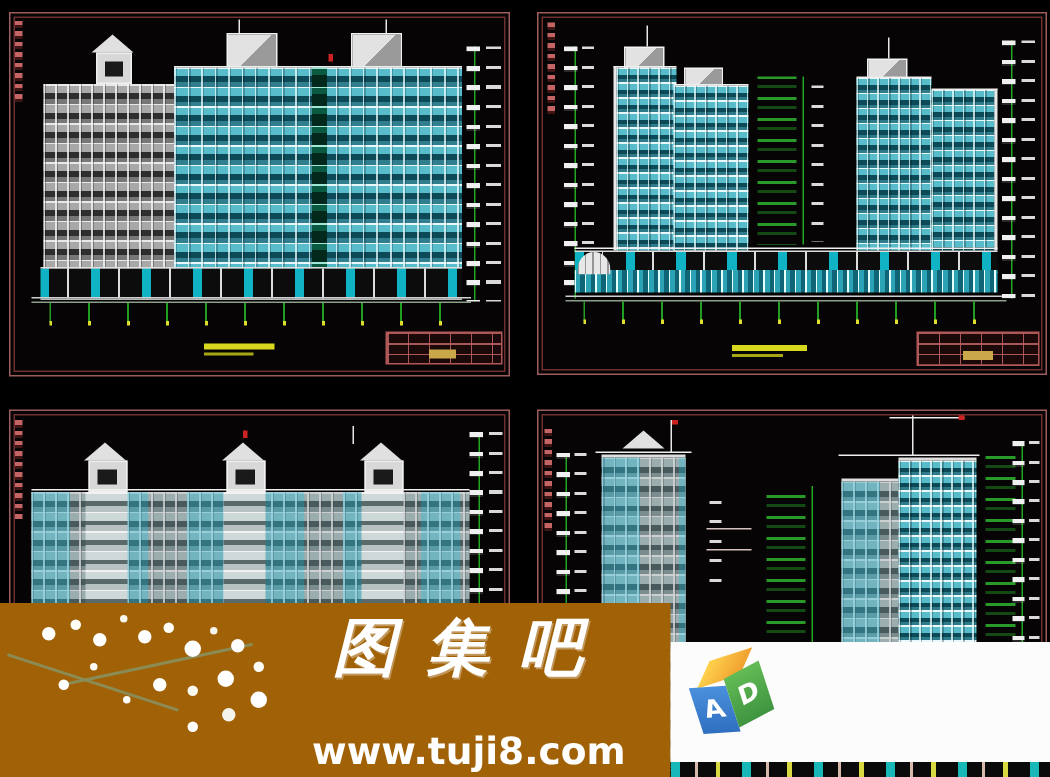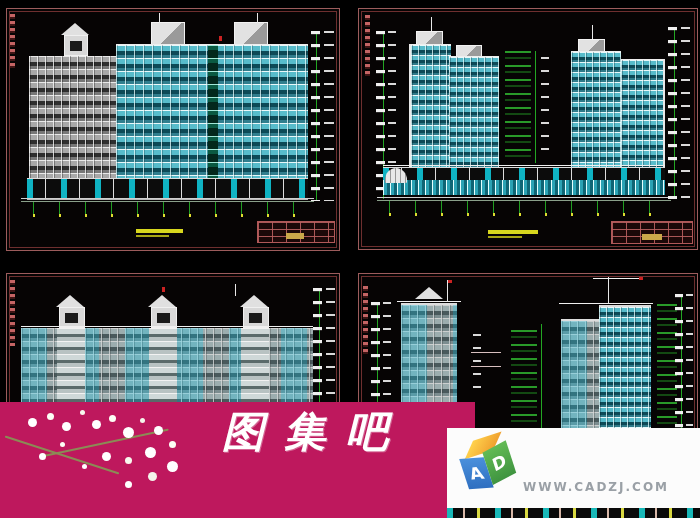--- a/index.html
+++ b/index.html
@@ -49,21 +49,21 @@
   .roofBox{background:linear-gradient(135deg,#e2e2e2 55%,#9a9a9a 55%);border:1px solid #f2f2f2;}
   .antenna{width:0;border-left:1px solid #e8e8e8;}
   .flagRed{background:#c22;}
 
   .pavRoof{width:0;height:0;border-left:14px solid transparent;border-right:14px solid transparent;border-bottom:12px solid #e0e0e0;}
   .pavBody{background:linear-gradient(#1a1a1a,#1a1a1a) 50% 60%/55% 55% no-repeat,#d8d8d8;border:1px solid #f0f0f0;}
   .dome{background:#e8e8e8;border-radius:50% 50% 6% 6% / 80% 80% 6% 6%;
         background-image:repeating-linear-gradient(90deg, rgba(0,0,0,.35) 0 1px, transparent 1px 5px);}
 
   
-  .tujiBanner{position:absolute;background:#be185d;color:#fff;z-index:6;padding-left:28px;}
+  .tujiBanner{position:absolute;background:#a16207;color:#fff;z-index:6;}
   .blossomDot{width:9px;height:9px;border-radius:50%;background:#fff;
     box-shadow: 18px -6px 0 -1px #fdfdf5, 34px 4px 0 0 #fff, 50px -10px 0 -2px #f8f8ee,
       64px 2px 0 0 #fff, 80px -4px 0 -1px #fdfdf5, 96px 10px 0 1px #fff, 110px -2px 0 -2px #f4f4ea,
       126px 8px 0 0 #fff, 140px 22px 0 -1px #fdfdf5, 118px 30px 0 1px #fff, 96px 38px 0 -1px #f8f8ee,
       74px 34px 0 0 #fff, 52px 44px 0 -2px #fff, 120px 54px 0 0 #f4f4ea, 96px 62px 0 -1px #fff,
       140px 44px 0 1px #fff, 30px 22px 0 -2px #fdfdf5, 10px 34px 0 -1px #fff;}
   .branch{background:#8b8b55;height:2px;border-radius:2px;}
   .tujiTitle{font-size:42px;letter-spacing:20px;font-style:italic;font-weight:bold;
     text-shadow:1px 1px 0 rgba(255,255,255,.35);white-space:nowrap;}
   .tujiSub{font-size:20px;letter-spacing:5px;font-style:italic;font-weight:bold;white-space:nowrap;}
@@ -217,26 +217,26 @@
     <div class="abs greenV" style="left:322px;top:20px;height:158px"></div>
     <div class="abs tickWedge" style="left:316px;top:20px;width:8px;height:158px"></div>
     <div class="abs tickText" style="left:327px;top:20px;width:7px;height:158px"></div>
   </div>
 
   <div class="tujiBanner" style="left:0;top:402px;width:447px;height:116px">
     <div class="abs branch" style="left:2px;top:52px;width:120px;transform:rotate(18deg)"></div>
     <div class="abs branch" style="left:40px;top:40px;width:130px;transform:rotate(-12deg)"></div>
     <div class="abs blossomDot" style="left:28px;top:16px"></div>
     <div class="abs tujiTitle" style="left:222px;top:2px">图集吧</div>
+    <div class="abs tujiUrl" style="left:208px;top:84px">www.tuji8.com</div>
   </div>
 
   <div class="cadzjBanner" style="left:447px;top:428px;width:253px;height:80px">
     <div class="abs cube" style="left:14px;top:10px;width:50px;height:58px">
       <div class="abs cubeTop" style="left:14px;top:0;width:30px;height:15px"></div>
       <div class="abs cubeLeft" style="left:2px;top:16px;width:24px;height:32px">A</div>
       <div class="abs cubeRight" style="left:26px;top:12px;width:26px;height:34px">D</div>
     </div>
-    <div class="abs cadzjUrl" style="left:76px;top:52px">WWW.CADZJ.COM</div>
   </div>
 
   <div class="abs bottomStrip" style="left:447px;top:508px;width:253px;height:10px"></div>
 
 </div>
 
 </body></html>

